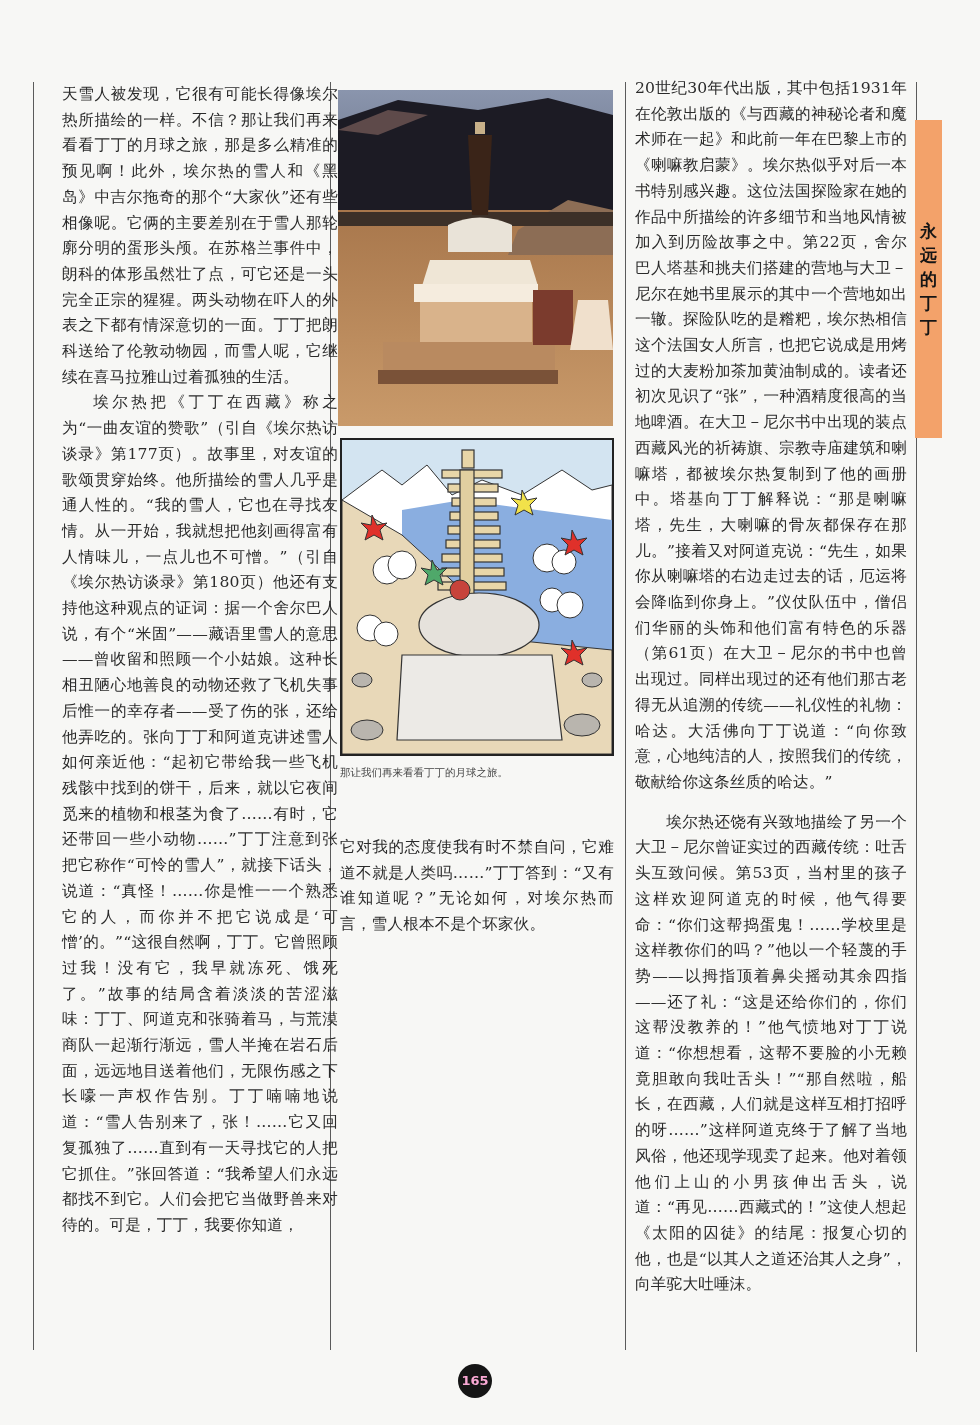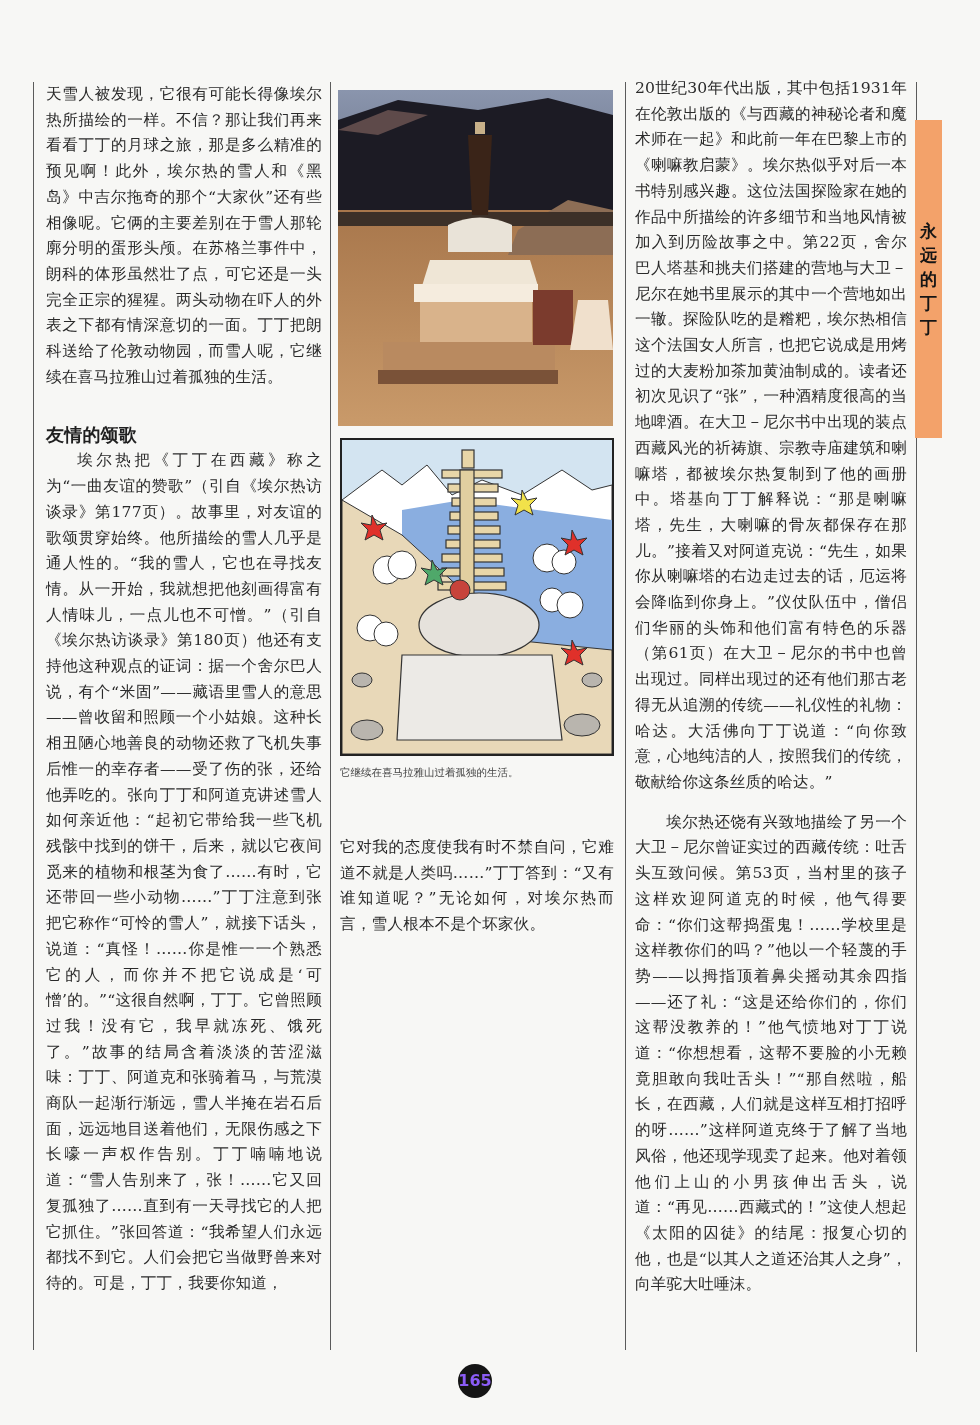--- a/index.html
+++ b/index.html
@@ -9,21 +9,21 @@
     font-family:"DejaVu Serif","Liberation Serif",serif;
     color:#2a2a2a;
   }
   .col {
     position:absolute; top:82px;
     font-size:15.6px; line-height:25.7px; letter-spacing:0.2px;
     text-align:justify;
   }
   .col p { margin:0; }
   .col p.indent { text-indent:2em; }
-  .col-left { left:46px; width:276px; }
+  .col-left { left:62px; width:276px; }
   .col-mid { left:340px; width:274px; top:835px; }
   .col-right { left:635px; width:272px; top:76px; }
   .rule { position:absolute; width:1px; background:#5b5b5b; }
   .heading {
     font-family:"DejaVu Sans","Liberation Sans",sans-serif;
     font-weight:bold; font-size:18px; line-height:26px; color:#1f1f1f;
     margin:0;
   }
   .h1 { margin-top:32px; }
   .h2 { margin-top:30px; }
@@ -43,36 +43,35 @@
     position:absolute; left:915px; top:120px; width:27px; height:318px;
     background:#f3a26a;
     display:flex; flex-direction:column; align-items:center; justify-content:center;
   }
   .side-tab span {
     display:block; font-size:17px; line-height:24px; font-weight:bold; color:#151515;
     font-family:"DejaVu Serif",serif;
   }
   .page-num {
     position:absolute; left:458px; top:1364px; width:34px; height:34px;
-    border-radius:50%; background:#151515; color:#8b5cf6;
+    border-radius:50%; background:#151515; color:#f9a8d4;
     font-family:"DejaVu Sans","Liberation Sans",sans-serif;
-    font-size:16px; font-weight:bold; line-height:34px; text-align:center;
+    font-size:13px; font-weight:bold; line-height:34px; text-align:center;
   }
 </style>
 </head>
 <body>
 
 <div class="rule" style="left:33px;top:82px;height:1268px;"></div>
 <div class="rule" style="left:330px;top:82px;height:1268px;"></div>
 <div class="rule" style="left:625px;top:82px;height:1268px;"></div>
 <div class="rule" style="left:916px;top:82px;height:1270px;"></div>
 
 <div class="col col-left">
   <p>天雪人被发现，它很有可能长得像埃尔热所描绘的一样。不信？那让我们再来看看丁丁的月球之旅，那是多么精准的预见啊！此外，埃尔热的雪人和《黑岛》中吉尔拖奇的那个“大家伙”还有些相像呢。它俩的主要差别在于雪人那轮廓分明的蛋形头颅。在苏格兰事件中，朗科的体形虽然壮了点，可它还是一头完全正宗的猩猩。两头动物在吓人的外表之下都有情深意切的一面。丁丁把朗科送给了伦敦动物园，而雪人呢，它继续在喜马拉雅山过着孤独的生活。</p>
-  <h2 class="heading h1">友情的颂歌</h2>
   <p class="indent">埃尔热把《丁丁在西藏》称之为“一曲友谊的赞歌”（引自《埃尔热访谈录》第177页）。故事里，对友谊的歌颂贯穿始终。他所描绘的雪人几乎是通人性的。“我的雪人，它也在寻找友情。从一开始，我就想把他刻画得富有人情味儿，一点儿也不可憎。”（引自《埃尔热访谈录》第180页）他还有支持他这种观点的证词：据一个舍尔巴人说，有个“米固”——藏语里雪人的意思——曾收留和照顾一个小姑娘。这种长相丑陋心地善良的动物还救了飞机失事后惟一的幸存者——受了伤的张，还给他弄吃的。张向丁丁和阿道克讲述雪人如何亲近他：“起初它带给我一些飞机残骸中找到的饼干，后来，就以它夜间觅来的植物和根茎为食了……有时，它还带回一些小动物……”丁丁注意到张把它称作“可怜的雪人”，就接下话头，说道：“真怪！……你是惟一一个熟悉它的人，而你并不把它说成是‘可憎’的。”“这很自然啊，丁丁。它曾照顾过我！没有它，我早就冻死、饿死了。”故事的结局含着淡淡的苦涩滋味：丁丁、阿道克和张骑着马，与荒漠商队一起渐行渐远，雪人半掩在岩石后面，远远地目送着他们，无限伤感之下长嚎一声权作告别。丁丁喃喃地说道：“雪人告别来了，张！……它又回复孤独了……直到有一天寻找它的人把它抓住。”张回答道：“我希望人们永远都找不到它。人们会把它当做野兽来对待的。可是，丁丁，我要你知道，</p>
 </div>
 
 <div class="photo">
   <svg width="275" height="336" viewBox="0 0 275 336">
     <defs>
       <linearGradient id="sky" x1="0" y1="0" x2="0" y2="1">
         <stop offset="0" stop-color="#8a95ad"></stop>
           <stop offset="1" stop-color="#2b2c3b"></stop>
       </linearGradient>
@@ -141,21 +140,21 @@
     <circle cx="118" cy="150" r="10" fill="#c7433b" stroke="#333"></circle>
     <g fill="#b9b5ae" stroke="#333" stroke-width="1">
       <ellipse cx="25" cy="290" rx="16" ry="10"></ellipse>
         <ellipse cx="240" cy="285" rx="18" ry="11"></ellipse>
       <ellipse cx="20" cy="240" rx="10" ry="7"></ellipse>
         <ellipse cx="250" cy="240" rx="10" ry="7"></ellipse>
     </g>
   </svg>
 </div>
 
-<div class="caption">它继续在喜马拉雅山过着孤独的生活。</div>
+<div class="caption">那让我们再来看看丁丁的月球之旅。</div>
 
 <div class="col col-mid">
   <p>它对我的态度使我有时不禁自问，它难道不就是人类吗……”丁丁答到：“又有谁知道呢？”无论如何，对埃尔热而言，雪人根本不是个坏家伙。</p>
 </div>
 
 <div class="col col-right">
   <p>20世纪30年代出版，其中包括1931年在伦敦出版的《与西藏的神秘论者和魔术师在一起》和此前一年在巴黎上市的《喇嘛教启蒙》。埃尔热似乎对后一本书特别感兴趣。这位法国探险家在她的作品中所描绘的许多细节和当地风情被加入到历险故事之中。第22页，舍尔巴人塔基和挑夫们搭建的营地与大卫－尼尔在她书里展示的其中一个营地如出一辙。探险队吃的是糌粑，埃尔热相信这个法国女人所言，也把它说成是用烤过的大麦粉加茶加黄油制成的。读者还初次见识了“张”，一种酒精度很高的当地啤酒。在大卫－尼尔书中出现的装点西藏风光的祈祷旗、宗教寺庙建筑和喇嘛塔，都被埃尔热复制到了他的画册中。塔基向丁丁解释说：“那是喇嘛塔，先生，大喇嘛的骨灰都保存在那儿。”接着又对阿道克说：“先生，如果你从喇嘛塔的右边走过去的话，厄运将会降临到你身上。”仪仗队伍中，僧侣们华丽的头饰和他们富有特色的乐器（第61页）在大卫－尼尔的书中也曾出现过。同样出现过的还有他们那古老得无从追溯的传统——礼仪性的礼物：哈达。大活佛向丁丁说道：“向你致意，心地纯洁的人，按照我们的传统，敬献给你这条丝质的哈达。”</p>
   <p class="indent" style="margin-top:14px;">埃尔热还饶有兴致地描绘了另一个大卫－尼尔曾证实过的西藏传统：吐舌头互致问候。第53页，当村里的孩子这样欢迎阿道克的时候，他气得要命：“你们这帮捣蛋鬼！……学校里是这样教你们的吗？”他以一个轻蔑的手势——以拇指顶着鼻尖摇动其余四指——还了礼：“这是还给你们的，你们这帮没教养的！”他气愤地对丁丁说道：“你想想看，这帮不要脸的小无赖竟胆敢向我吐舌头！”“那自然啦，船长，在西藏，人们就是这样互相打招呼的呀……”这样阿道克终于了解了当地风俗，他还现学现卖了起来。他对着领他们上山的小男孩伸出舌头，说道：“再见……西藏式的！”这使人想起《太阳的囚徒》的结尾：报复心切的他，也是“以其人之道还治其人之身”，向羊驼大吐唾沫。</p>
 </div>
 

